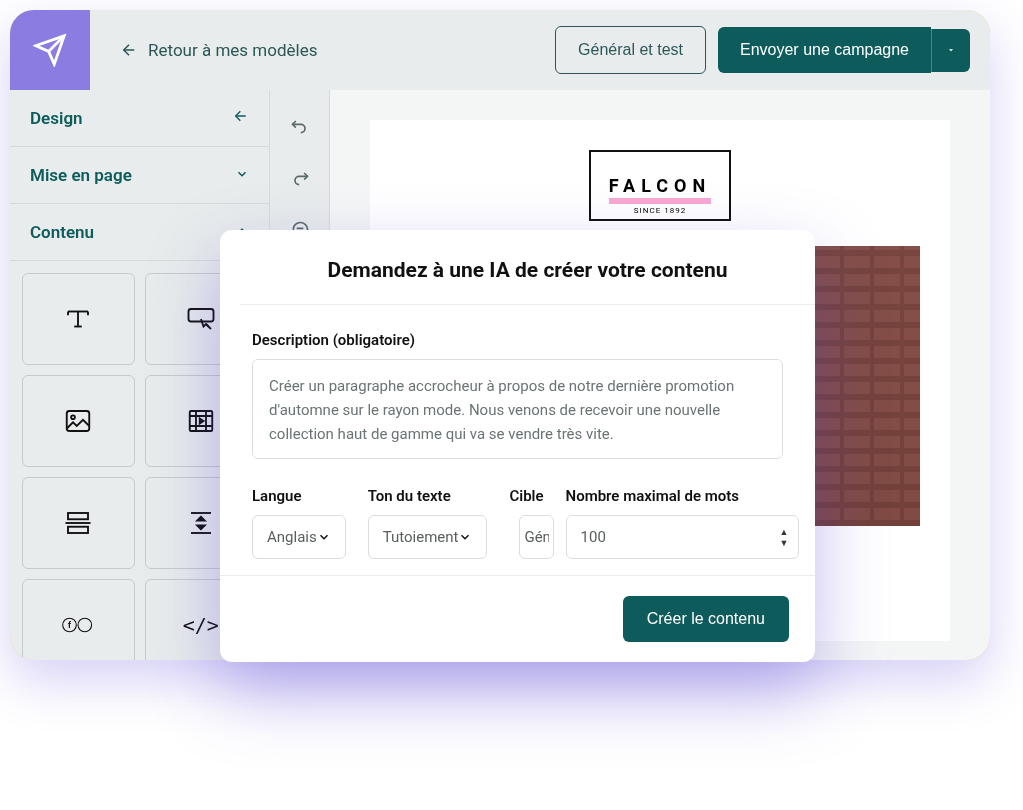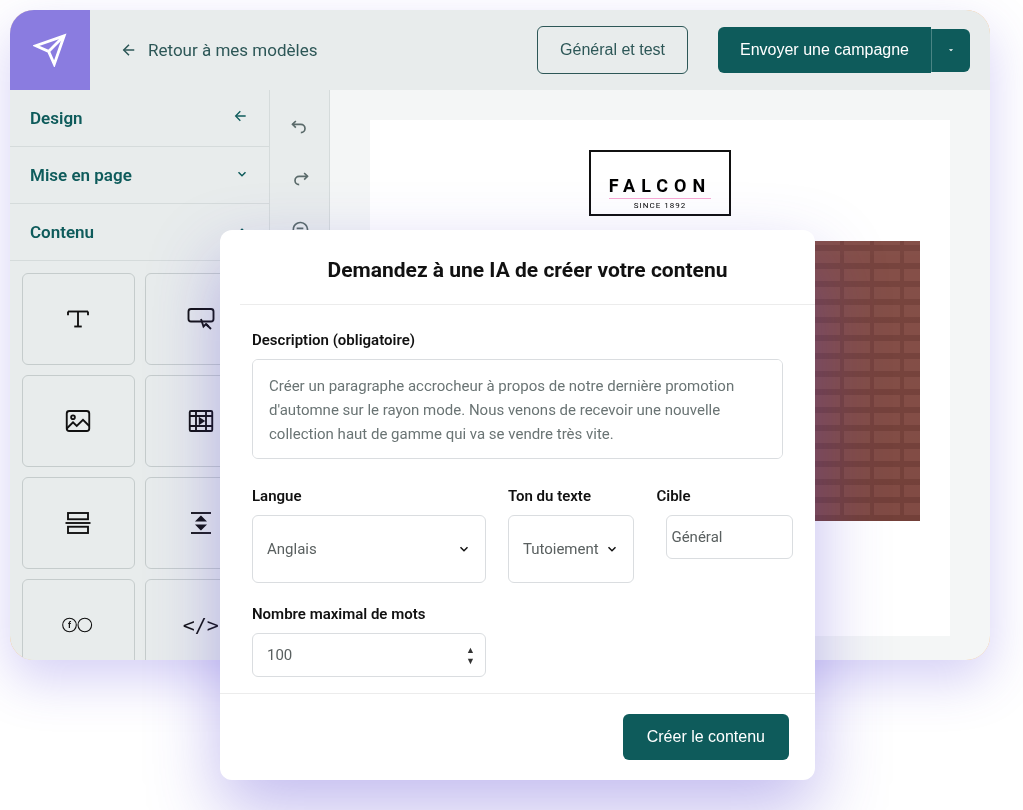--- a/index.html
+++ b/index.html
@@ -51,21 +51,21 @@
     font-size:16px;
     cursor:pointer;
   }
   .btn-primary {
     background:#0e5b5b;
     color:#fff;
     border:none;
     padding:14px 22px;
     border-radius:6px 0 0 6px;
     font-size:16px;
-    margin-left:30px;
+    margin-left:12px;
     cursor:pointer;
   }
   .btn-caret {
     background:#0e5b5b;
     color:#fff;
     border:none;
     border-left:1px solid rgba(255,255,255,0.25);
     padding:14px 14px;
     border-radius:0 6px 6px 0;
     cursor:pointer;
@@ -126,21 +126,21 @@
     min-height:500px;
   }
   .brand-box {
     border:2px solid #111;
     padding:23px 18px 4px;
     display:inline-block;
     margin:0 auto;
     text-align:center;
   }
   .brand-box .name { font-weight:700; letter-spacing:6px; font-size:18px; }
-  .brand-box .tag { font-size:8px; letter-spacing:1px; border-top:1px solid #f9a8d4; padding-top:2px; margin-top:2px;}
+  .brand-box .tag { font-size:8px; letter-spacing:1px; border-top:6px solid #f9a8d4; padding-top:2px; margin-top:2px;}
   .brand-wrap { text-align:center; margin-bottom:25px;}
   .hero-img {
     height:280px;
     background:linear-gradient(to bottom,#c9cfcd 0%, #b9bfbd 60%, #a8aeab 100%);
     position:relative;
     overflow:hidden;
     margin-bottom:20px;
   }
   .brick {
     position:absolute; right:0; top:0; width:140px; height:100%;
@@ -197,28 +197,28 @@
     border-radius:6px;
     padding:14px 16px;
     font-size:15px;
     color:#6a7474;
     line-height:1.6;
     resize:none;
     height:100px;
     font-family:inherit;
   }
   .grid2 {
-    display:grid; grid-template-columns:1fr 1fr 1fr;
+    display:grid; grid-template-columns:1fr 1fr 1fr 1fr;
     gap:22px; margin-top:24px;
   }
   .select {
     width:100%;
     border:1px solid #dadde0;
     border-radius:6px;
-    padding:24px 14px;
+    padding:12px 14px;
     font-size:15px;
     color:#5a6060;
     background:#fff;
     display:flex;
     justify-content:space-between;
     align-items:center;
     cursor:pointer;
   }
   .input {
     width:100%;

